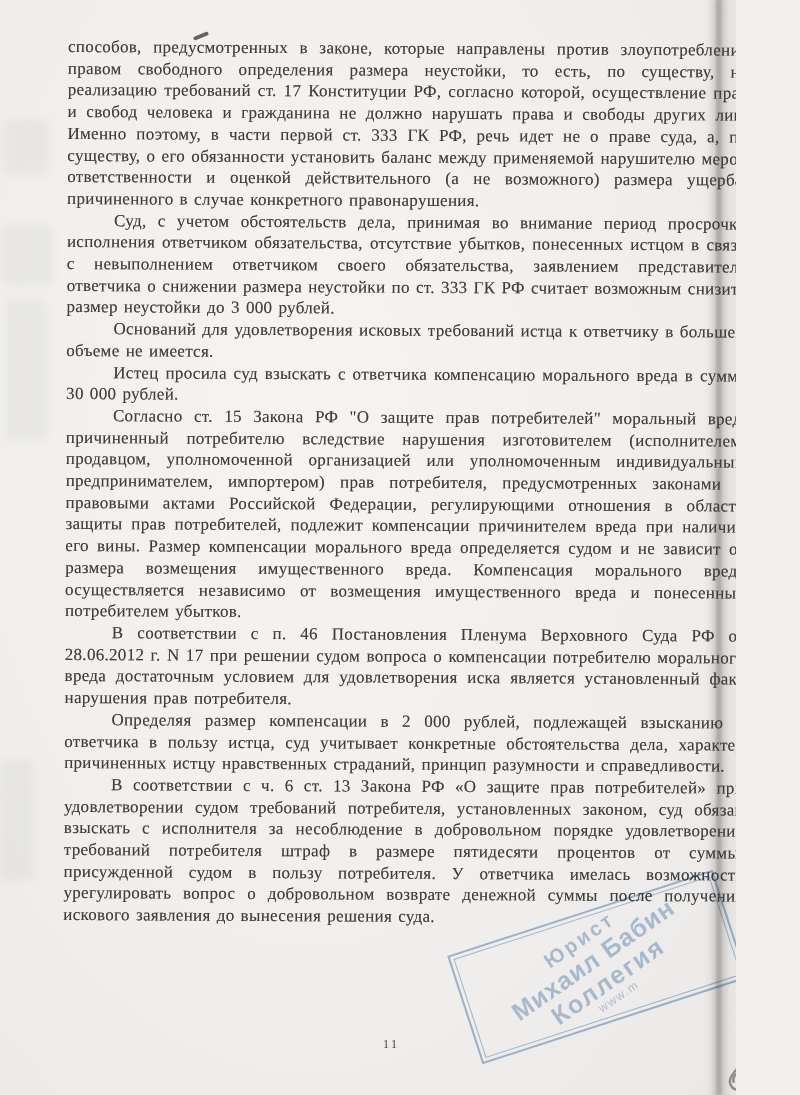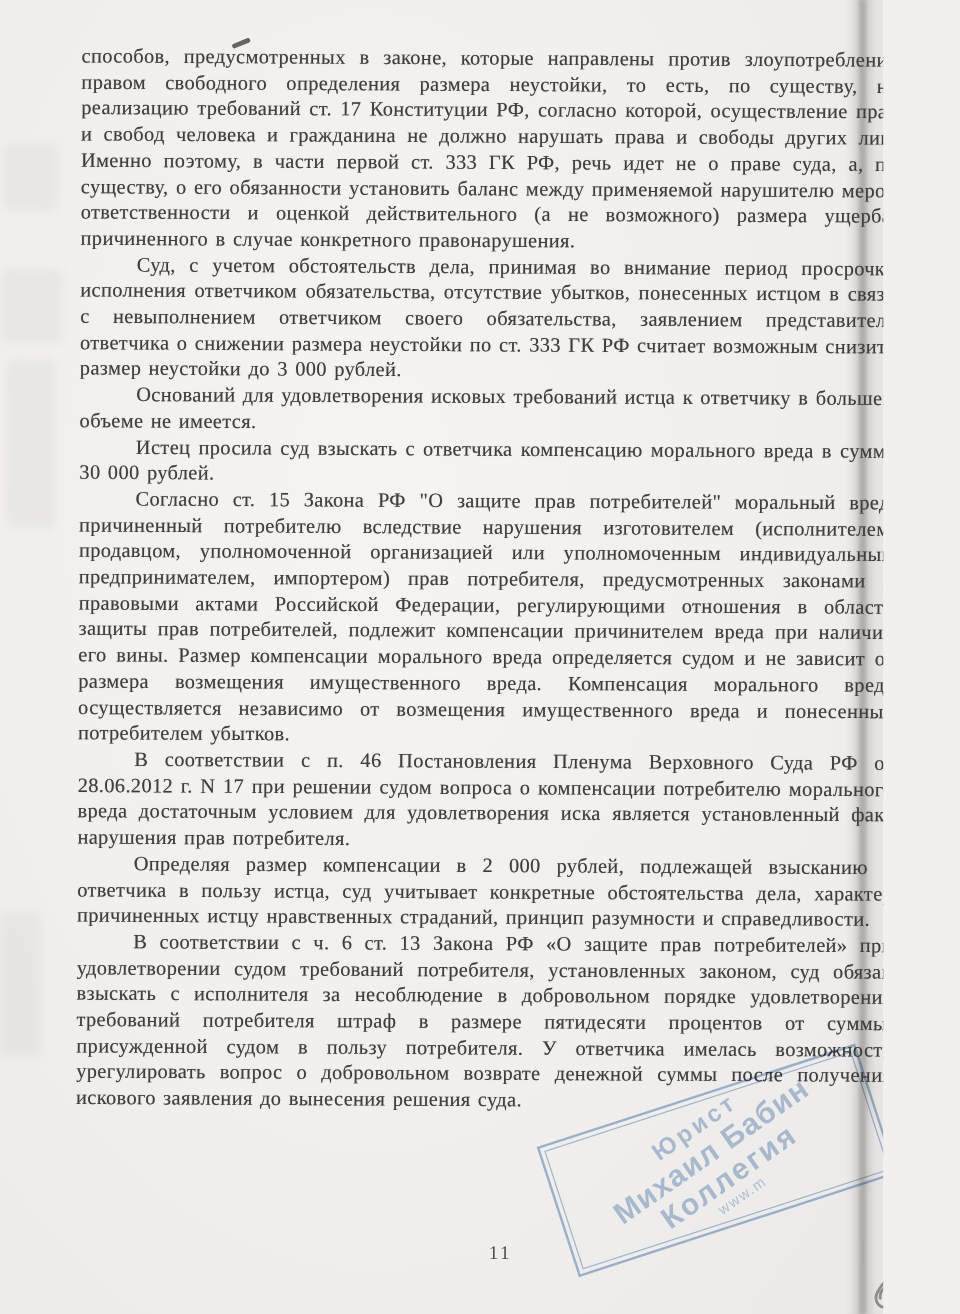--- a/index.html
+++ b/index.html
@@ -66,23 +66,23 @@
     line-height: 21.7px;
     letter-spacing: 0.3px;
     word-spacing: 1.6px;
     text-align: justify;
     text-shadow: 0 0 0.6px rgba(70,68,66,0.55);
   }
   .text-block p.para { margin: 0; text-indent: 47px; }
   .text-block p.para:first-child { text-indent: 0; }
   
   .page-number {
-    position: absolute; left: 382px; top: 1036px;
+    position: absolute; left: 356px; top: 1036px;
     width: 70px; text-align: center;
-    font-size: 16px; color: #504f4d;
+    font-size: 13px; color: #504f4d;
     letter-spacing: 2px;
   }
   
   .stamp {
     position: absolute;
     left: 458px; top: 910px;
     width: 279px; height: 114px;
     transform: rotate(-18deg);
     border: 2px solid rgba(116,152,198,0.65);
     padding: 3px;

